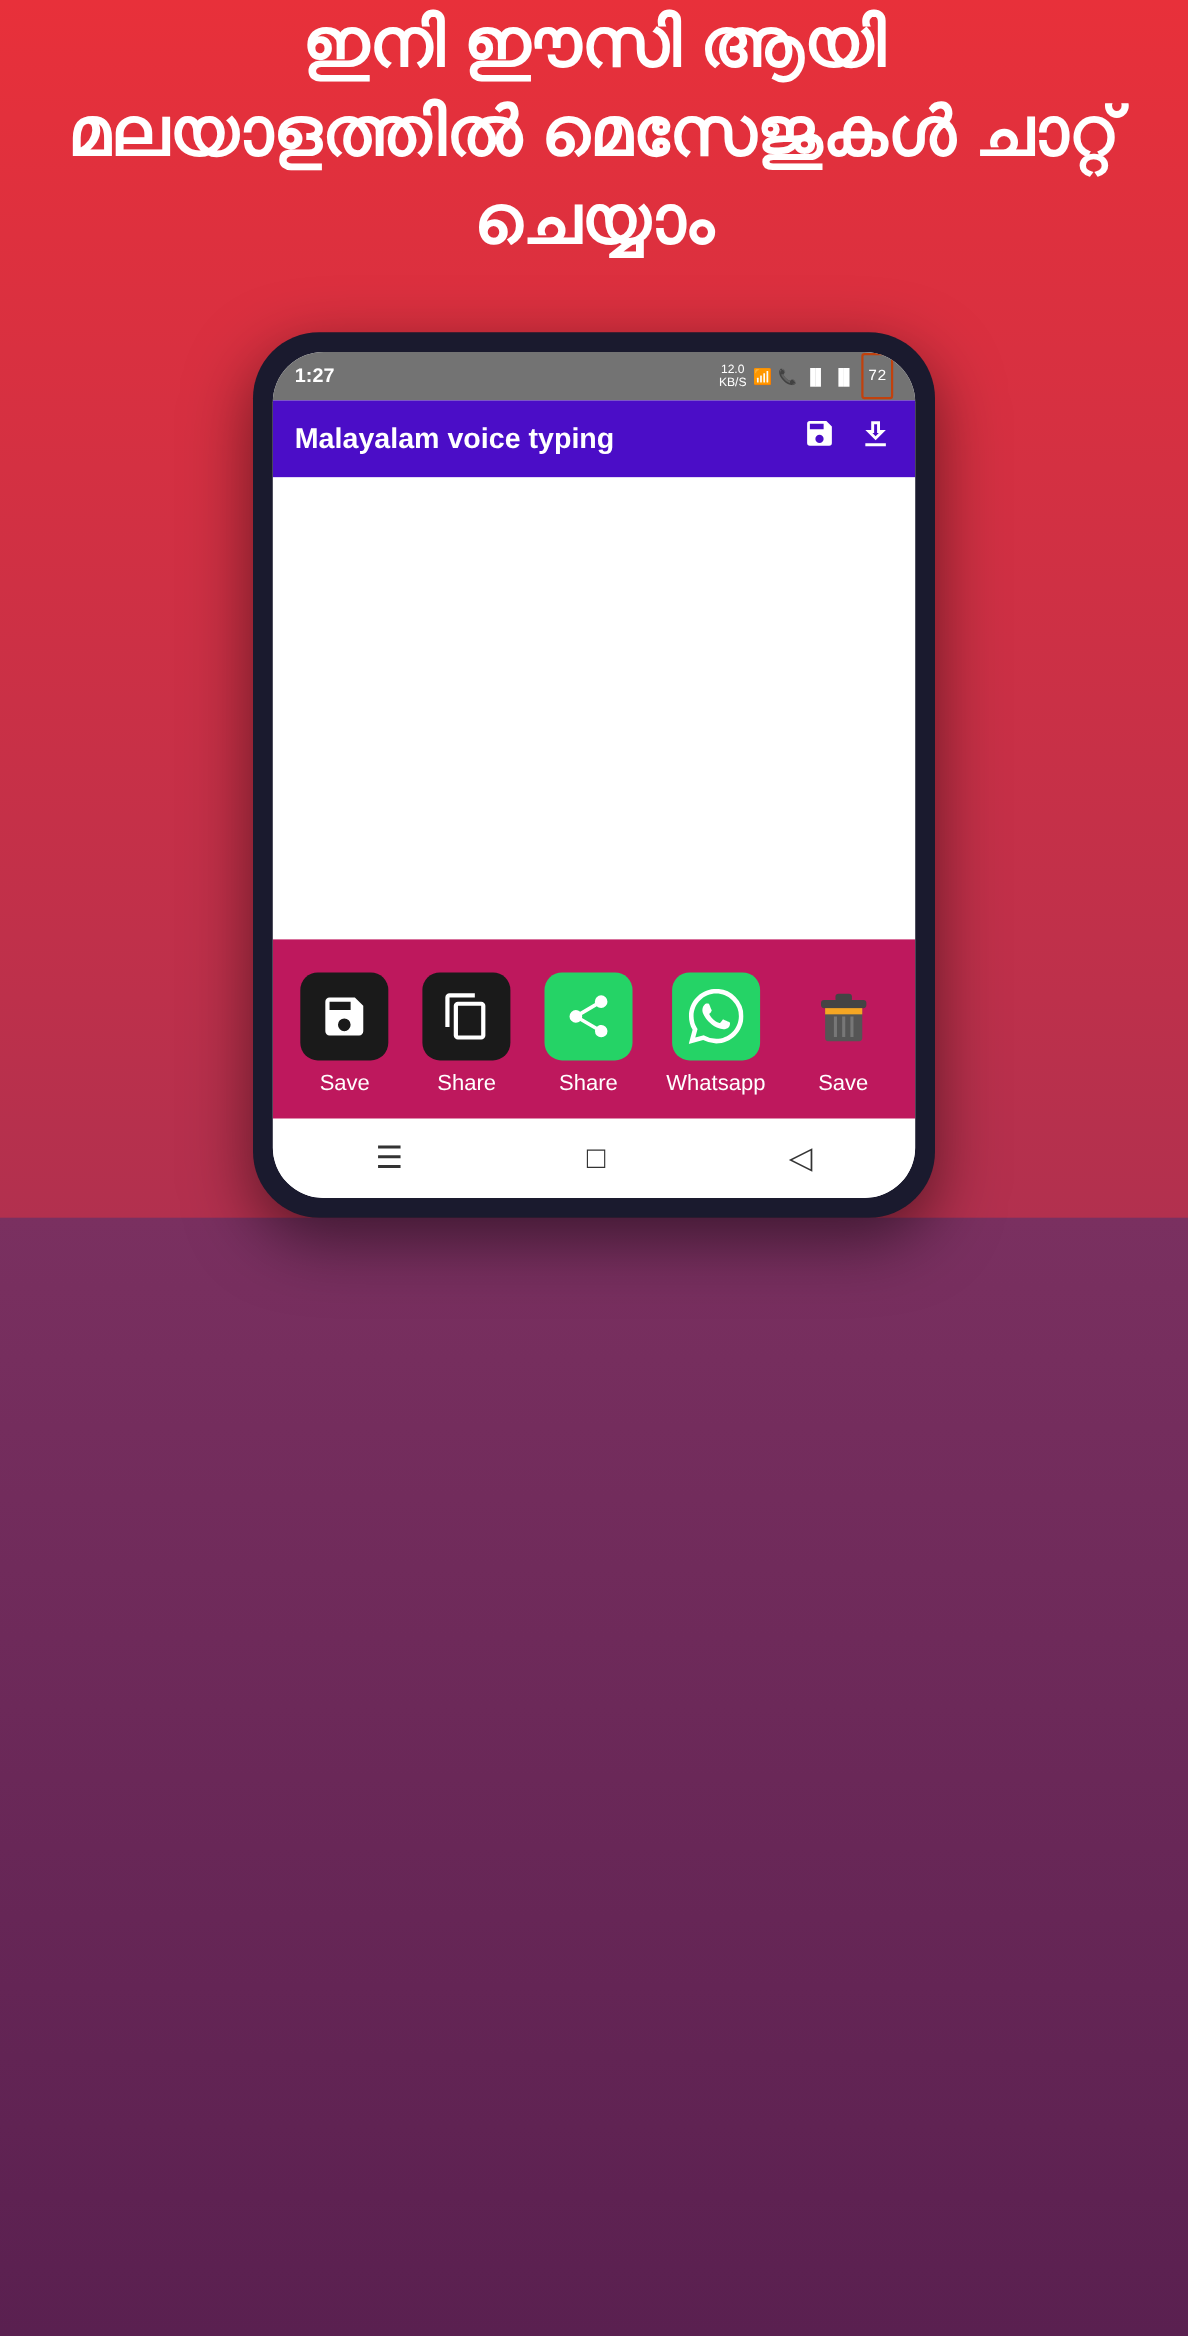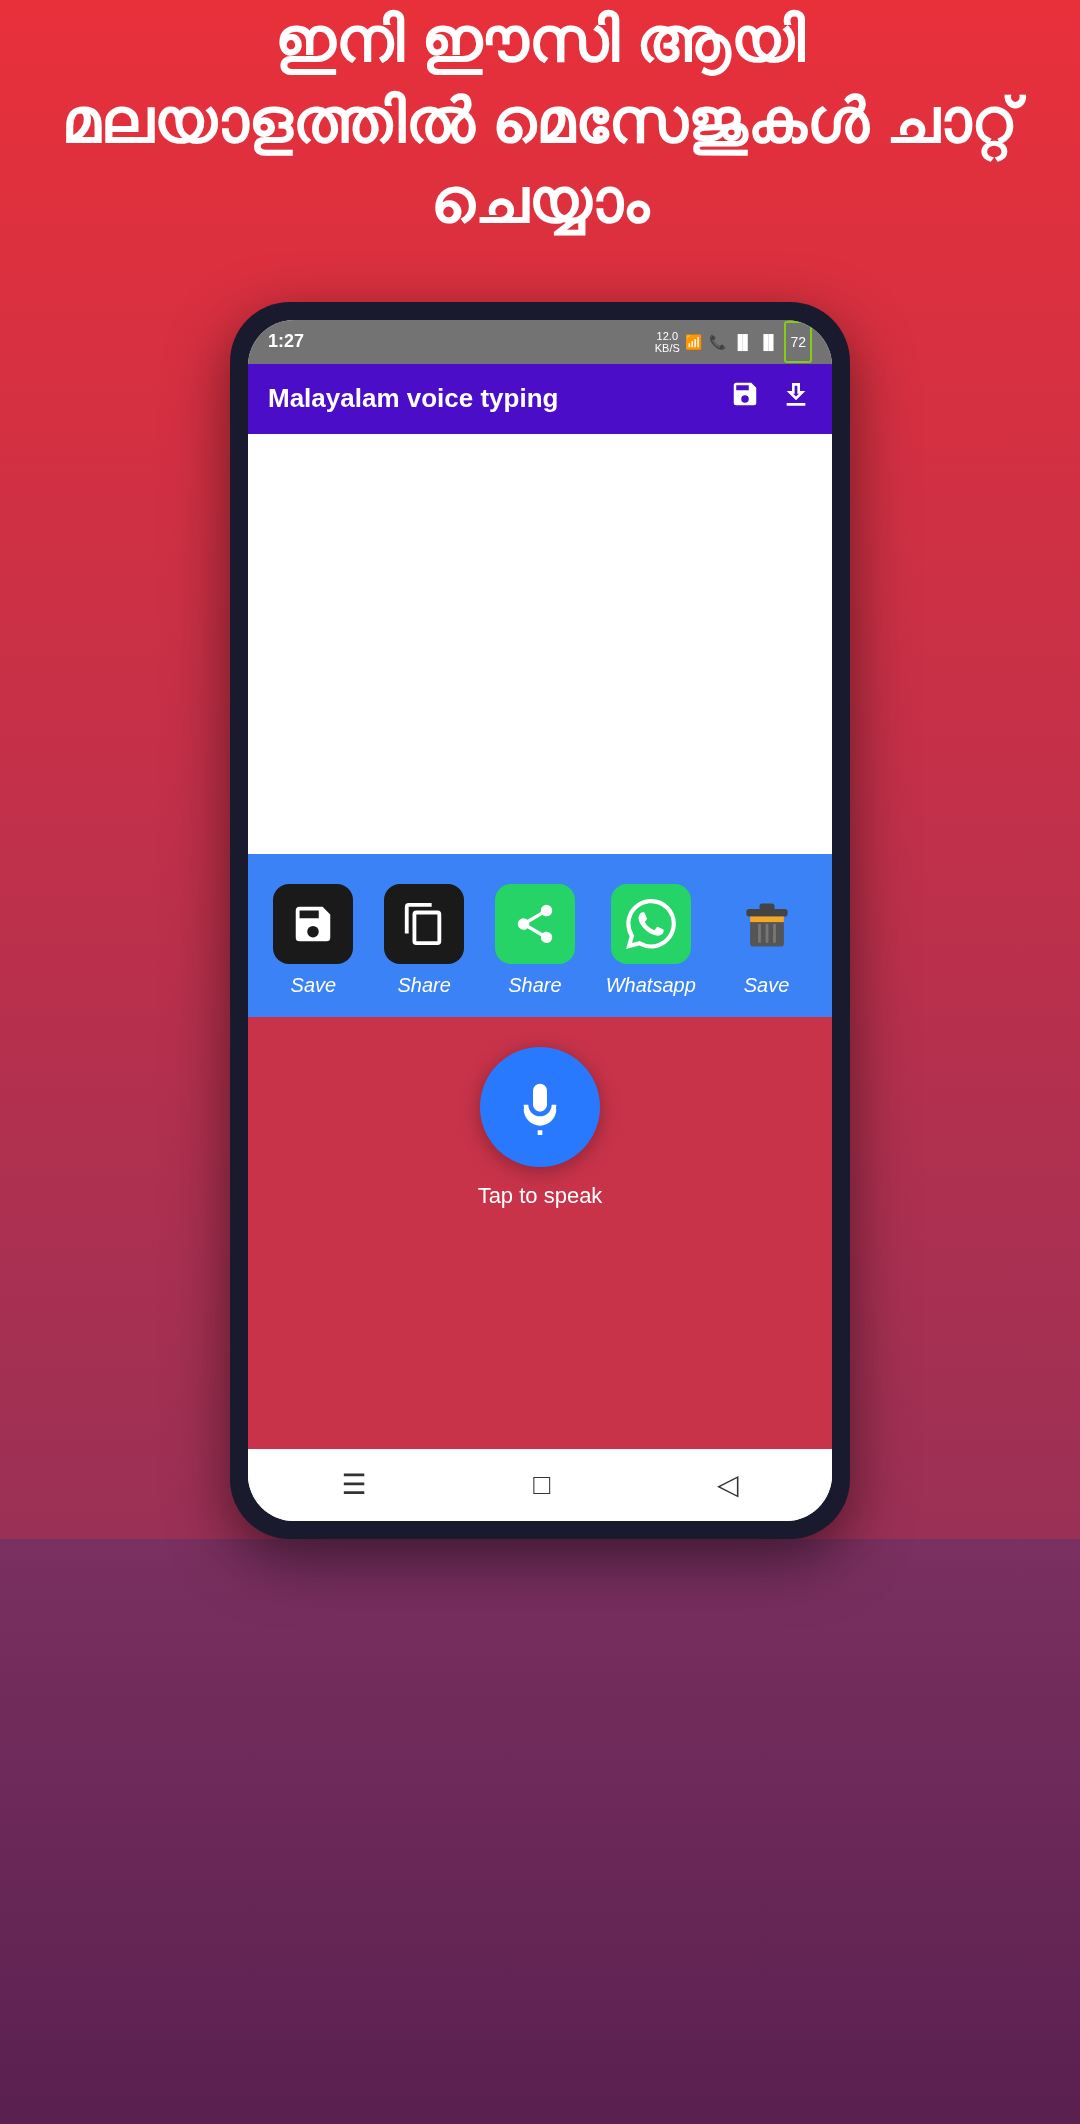--- a/index.html
+++ b/index.html
@@ -63,25 +63,26 @@
       color: white;
       font-size: 13px;
     }
 
     .status-icons span {
       color: white;
       font-size: 14px;
     }
 
     .battery-box {
-      border: 2px solid #84cc16;
+      border: 2px solid #c2410c;
       border-radius: 3px;
       padding: 11px 4px;
       font-size: 12px;
       color: white;
+      font-family: Liberation Mono, monospace;
     }
 
     
     .app-bar {
       background: #4b0dc7;
       display: flex;
       align-items: center;
       justify-content: space-between;
       padding: 26px 20px;
       height: 70px;
@@ -105,23 +106,22 @@
 
     
     .text-area {
       background: white;
       min-height: 420px;
       padding: 16px;
     }
 
     
     .actions-area {
-      background: #3b82f6;
+      background: #be185d;
       padding: 30px 10px 20px;
-      font-style: italic;
     }
 
     .action-buttons {
       display: flex;
       justify-content: space-around;
       align-items: flex-start;
     }
 
     .action-item {
       display: flex;
@@ -303,30 +303,20 @@
               <line x1="32" y1="32" x2="32" y2="52" stroke="#777" stroke-width="3"></line>
               <line x1="40" y1="32" x2="40" y2="52" stroke="#777" stroke-width="3"></line>
             </svg>
           </div>
           <span class="action-label">Save</span>
         </div>
 
       </div>
     </div>
 
-    <div class="mic-area">
-      <div class="mic-button">
-        <svg width="56" height="56" viewBox="0 0 24 24" fill="white">
-          <path d="M12 14a3 3 0 003-3V5a3 3 0 10-6 0v6a3 3 0 003 3zm5-3a5 5 0 01-10 0H5a7 7 0 0014 0h-2zm-5 9a7.07 7.07 0 007-7h-2a5 5 0 01-10 0H5a7.07 7.07 0 007 7zm-1 2v2h2v-2h-2z"></path>
-        </svg>
-      </div>
-      <span class="mic-label">Tap to speak</span>
-
-      <div style="height: 200px;"></div>
-    </div>
 
     <div class="bottom-nav">
       <span class="nav-icon">☰</span>
       <span class="nav-icon">□</span>
       <span class="nav-icon">◁</span>
     </div>
 
   </div>
 </div>
 

